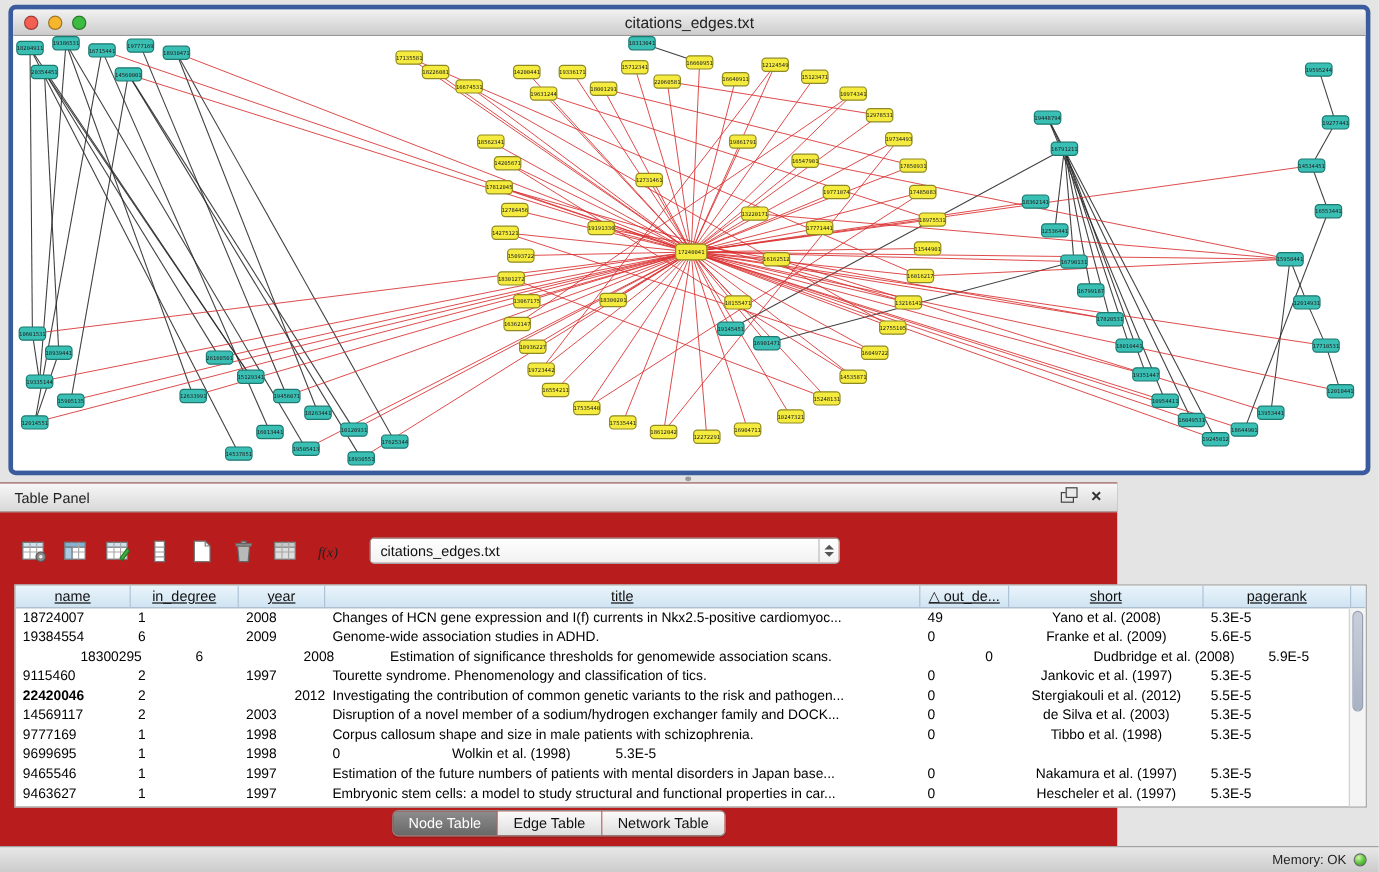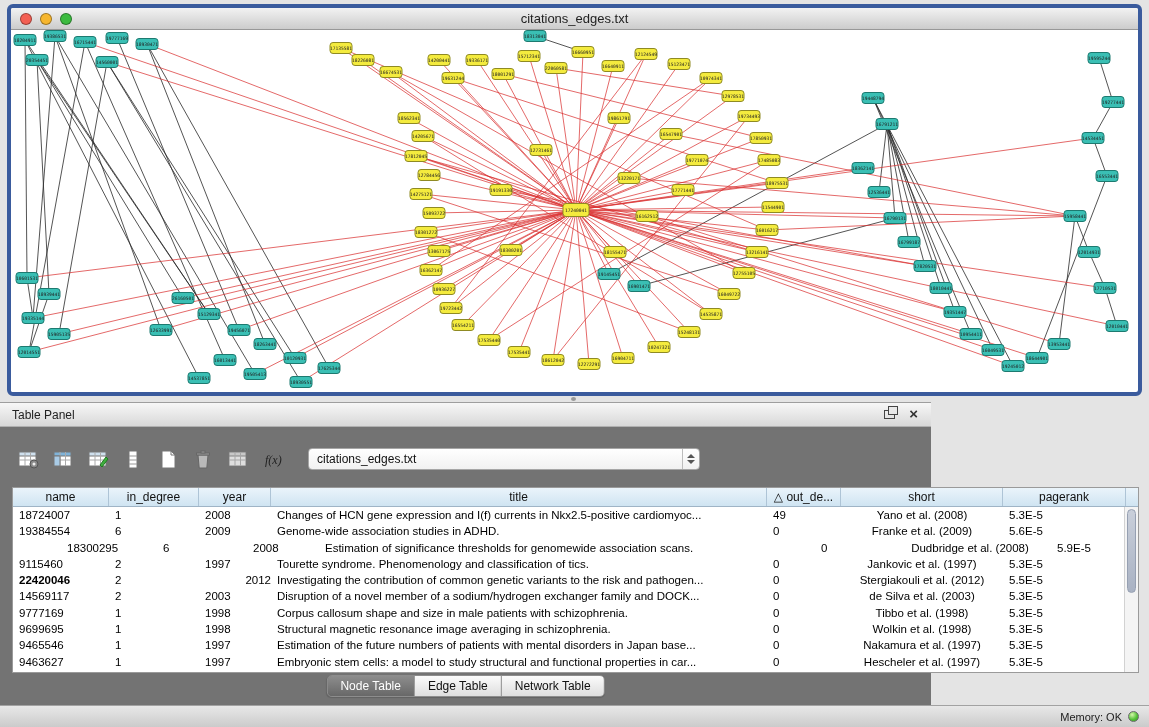--- a/index.html
+++ b/index.html
@@ -20,21 +20,21 @@
   .gnode rect { stroke-width:1; }
   .node-label { font-size:4.6px; text-anchor:middle; fill:#222;
     font-family:"DejaVu Sans Mono", monospace; }
 
   
   .splitter-dot { position:absolute; left:571px; top:397px; width:5px; height:4px;
     background:#9a9a9a; border-radius:50%; }
 
   
   .table-panel { position:absolute; left:0; top:402px; width:931px; height:303px;
-    background:#737373; border-top:1px solid #9e9e9e; }
+    background:#b91c1c; border-top:1px solid #9e9e9e; }
   .panel-header { height:24px; background:linear-gradient(#f7f7f7,#d8d8d8);
     border-bottom:1px solid #b0b0b0; position:relative; }
   .panel-title { font-size:12px; line-height:24px; margin-left:12px; color:#222; }
   .float-icon { position:absolute; right:36px; top:7px; width:11px; height:9px;
     border:1.5px solid #444; }
   .float-icon::after { content:""; position:absolute; left:3px; top:-5px; width:8px; height:7px;
     border:1.5px solid #444; background:#e9e9e9; }
   .close-icon { position:absolute; right:13px; top:2px; font-size:15px; font-weight:bold;
     color:#333; cursor:default; }
 
@@ -51,21 +51,21 @@
   .arr-up { width:0; height:0; border-left:4px solid transparent; border-right:4px solid transparent;
     border-bottom:4px solid #555; }
   .arr-dn { width:0; height:0; border-left:4px solid transparent; border-right:4px solid transparent;
     border-top:4px solid #555; }
 
   .table-box { position:absolute; left:12px; top:84px; width:1127px; height:186px;
     background:#fff; border:1px solid #9a9a9a; overflow:hidden; }
   .thead { display:flex; height:19px; background:linear-gradient(#eaf4fb,#cfe4f2);
     border-bottom:1px solid #9fb4c6; }
   .th { border-right:1px solid #aec4d6; font-size:12px; text-align:center; line-height:18px;
-    color:#111; overflow:hidden; white-space:nowrap; flex-shrink:0; }
+    color:#111; overflow:hidden; white-space:nowrap; flex-shrink:0;text-decoration:underline; }
   .tr { display:flex; height:16.3px; }
   .td { padding-left:6px; white-space:nowrap; overflow:hidden; font-size:11.5px;
     line-height:16px; color:#000; flex-shrink:0; }
   .td.center { text-align:center; padding-left:0; }
   .vscroll { position:absolute; right:0; top:19px; bottom:0; width:14px; background:#f4f4f4;
     border-left:1px solid #d2d2d2; }
   .vthumb { position:absolute; top:2px; left:2px; width:9px; height:84px;
     background:linear-gradient(#c9cfda,#a9b2c3); border:1px solid #96a0b2; border-radius:5px; }
 
   .tab-bar { position:absolute; left:50%; top:272px; transform:translateX(-50%);
@@ -817,21 +817,20 @@
           <div class="td" style="width: 72px;">1998</div>
           <div class="td" style="width: 496px;">Corpus callosum shape and size in male patients with schizophrenia.</div>
           <div class="td" style="width: 74px;">0</div>
           <div class="td center" style="width: 162px;">Tibbo et al. (1998)</div>
           <div class="td" style="width: 123px;">5.3E-5</div>
         </div>
         <div class="tr">
           <div class="td" style="width: 96px;">9699695</div>
           <div class="td" style="width: 90px;">1</div>
           <div class="td" style="width: 72px;">1998</div>
-          <div class="td" style="width: 496px;">Structural magnetic resonance image averaging in schizophrenia.</div>
           <div class="td" style="width: 74px;">0</div>
           <div class="td center" style="width: 162px;">Wolkin et al. (1998)</div>
           <div class="td" style="width: 123px;">5.3E-5</div>
         </div>
         <div class="tr">
           <div class="td" style="width: 96px;">9465546</div>
           <div class="td" style="width: 90px;">1</div>
           <div class="td" style="width: 72px;">1997</div>
           <div class="td" style="width: 496px;">Estimation of the future numbers of patients with mental disorders in Japan base...</div>
           <div class="td" style="width: 74px;">0</div>

